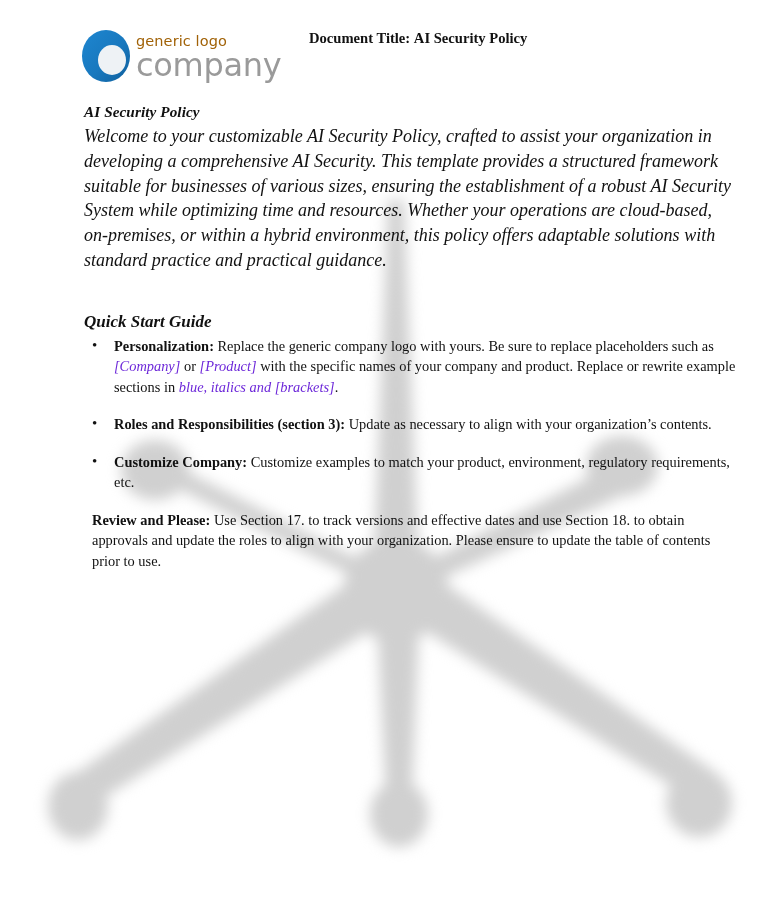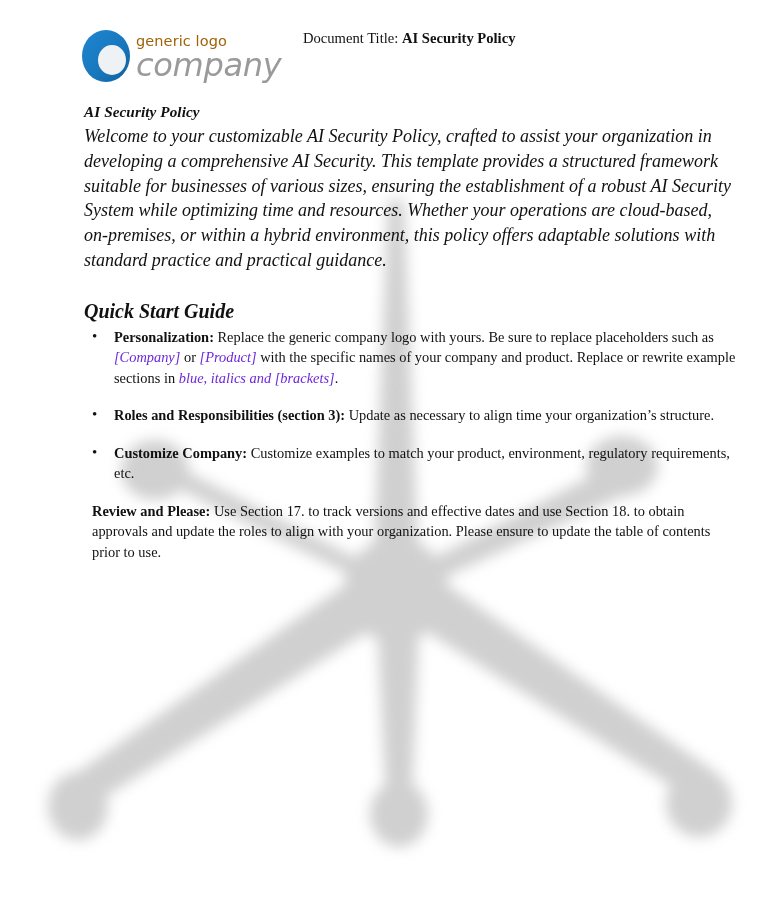--- a/index.html
+++ b/index.html
@@ -78,37 +78,36 @@
     color: #a16207;
     letter-spacing: 0.1px;
     margin-bottom: 1px;
   }
   #logo-line-2 {
     font-family: "DejaVu Sans", "Liberation Sans", sans-serif;
     font-size: 32px;
     color: #9a9a9a;
     letter-spacing: -0.3px;
     line-height: 0.95;
-    font-style: italic;
   }
 
   #header-meta {
     position: absolute;
     left: 303px;
     top: 30px;
     width: 430px;
     font-size: 14.6px;
     line-height: 1.1;
   }
   .meta-row {
     display: block;
     white-space: nowrap;
   }
   #meta-row-title { margin-bottom: 15px; }
-  .meta-label { font-weight: normal; }
+  .meta-label { font-weight: bold; margin-left: 6px; }
   .meta-value { font-weight: bold; }
   #revision-group {
     display: inline-block;
     margin-left: 98px;
   }
 
   
   #doc-body {
     position: absolute;
     left: 84px;
@@ -127,24 +126,24 @@
   #intro-paragraph {
     font-size: 18px;
     font-style: italic;
     line-height: 1.38;
     margin: 0;
     text-align: left;
     width: 648px;
   }
 
   #quick-start-heading {
-    font-size: 20px;
+    font-size: 17px;
     font-weight: bold;
     font-style: italic;
-    margin: 27px 0 4px 0;
+    margin: 39px 0 4px 0;
   }
 
   #bullet-list {
     list-style: none;
     margin: 0;
     padding: 0;
   }
   .bullet-item {
     position: relative;
     padding-left: 30px;
@@ -250,21 +249,21 @@
 
     <h2 id="quick-start-heading">Quick Start Guide</h2>
 
     <ul id="bullet-list">
 
       <li class="bullet-item">
         <span class="bullet-lead">Personalization:</span><span> Replace the generic company logo with yours. Be sure to replace placeholders such as </span><span class="placeholder-blue">[Company]</span><span> or </span><span class="placeholder-blue">[Product]</span><span> with the specific names of your company and product. Replace or rewrite example sections in </span><span class="placeholder-blue">blue, italics and [brackets]</span><span>.</span>
       </li>
 
       <li class="bullet-item">
-        <span class="bullet-lead">Roles and Responsibilities (section 3):</span><span> Update as necessary to align time your organization’s structure.</span>
+        <span class="bullet-lead">Roles and Responsibilities (section 3):</span><span> Update as necessary to align with your organization’s contents.</span>
       </li>
 
       <li class="bullet-item">
         <span class="bullet-lead">Customize Company:</span><span> Customize examples to match your product, environment, regulatory requirements, etc.</span>
       </li>
 
     </ul>
 
     <p id="review-paragraph"><span id="review-lead">Review and Please:</span><span> Use Section 17. to track versions and effective dates and use Section 18. to obtain approvals and update the roles to align with your organization. Please ensure to update the table of contents prior to use.</span></p>
 

